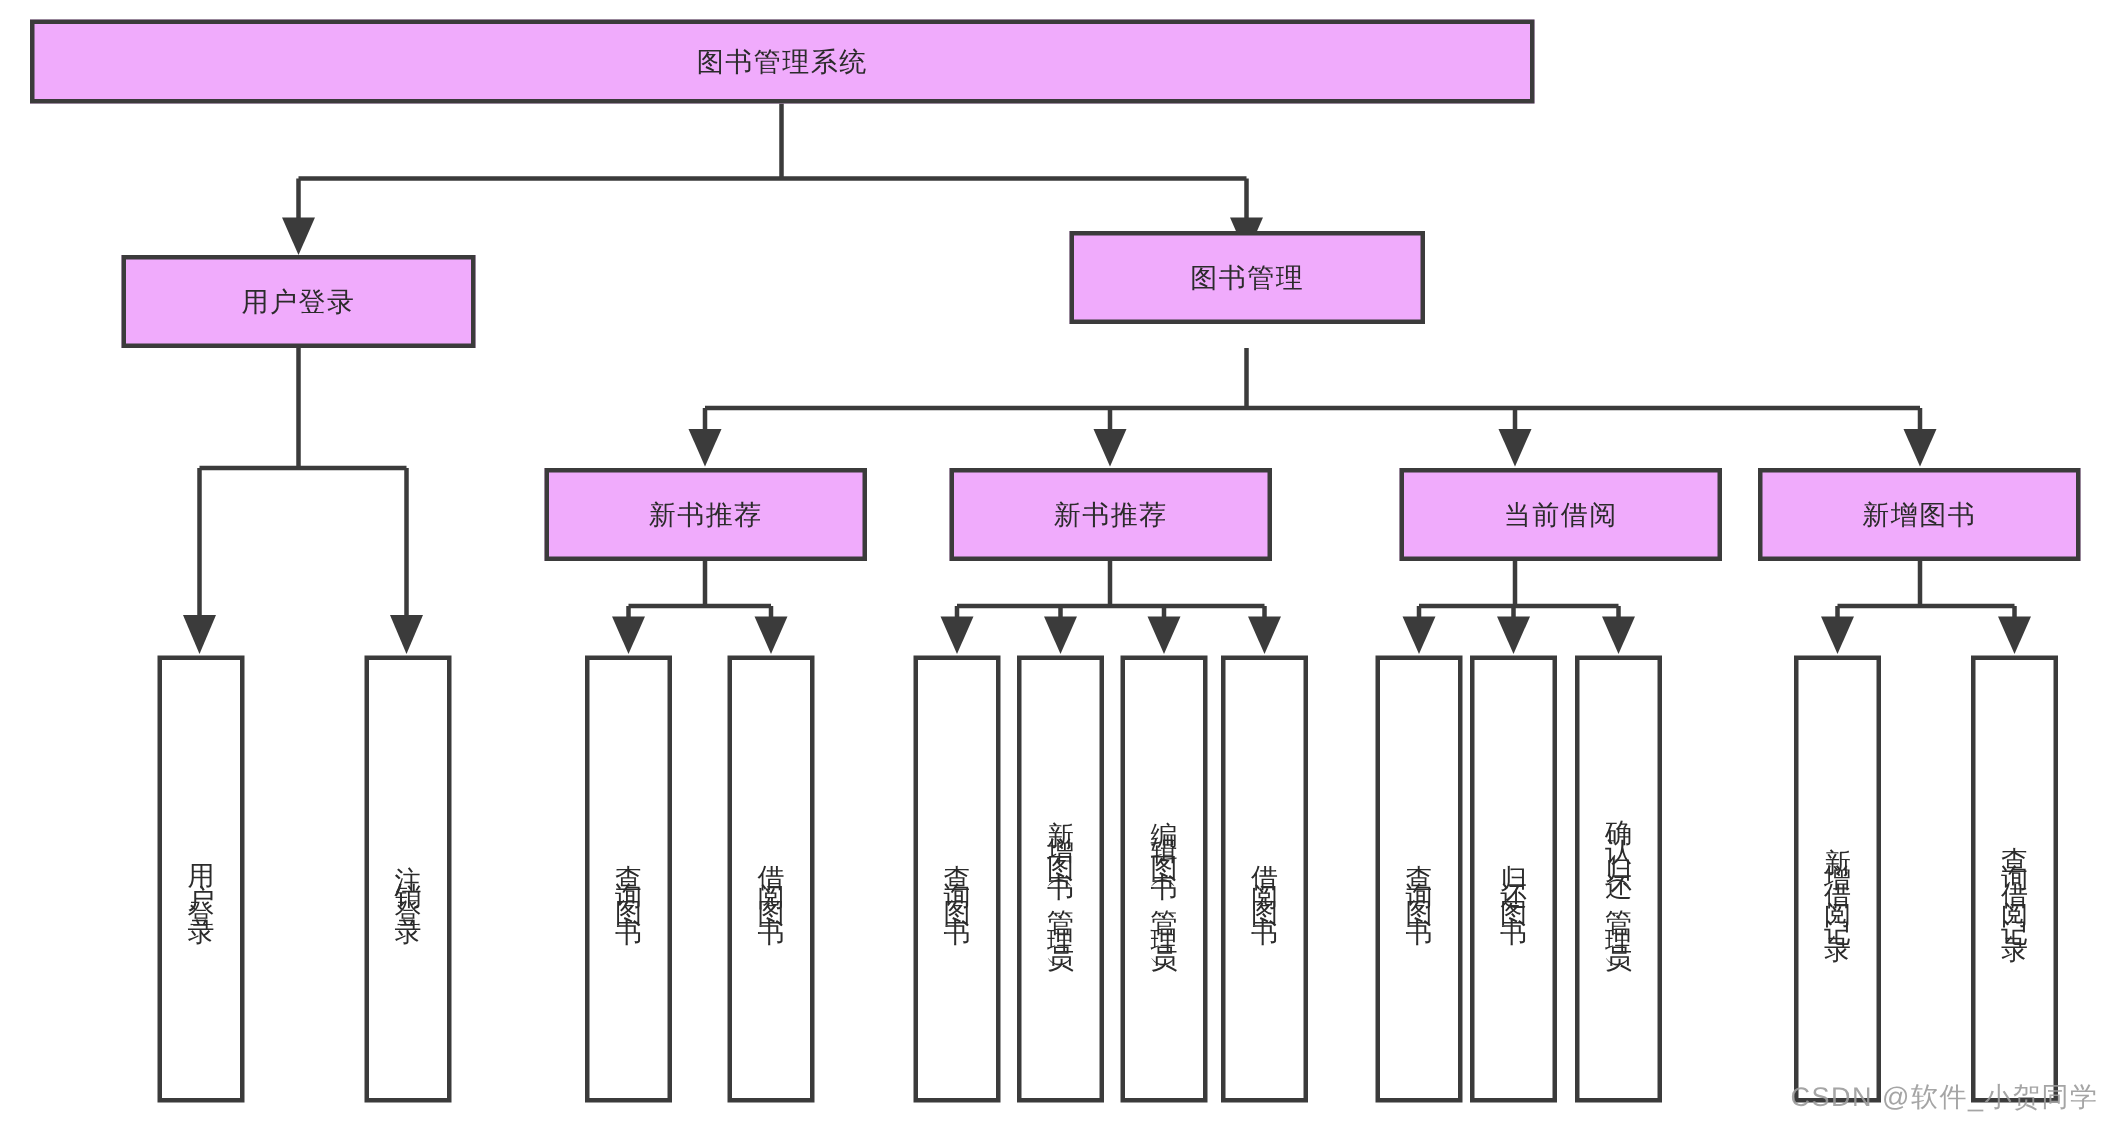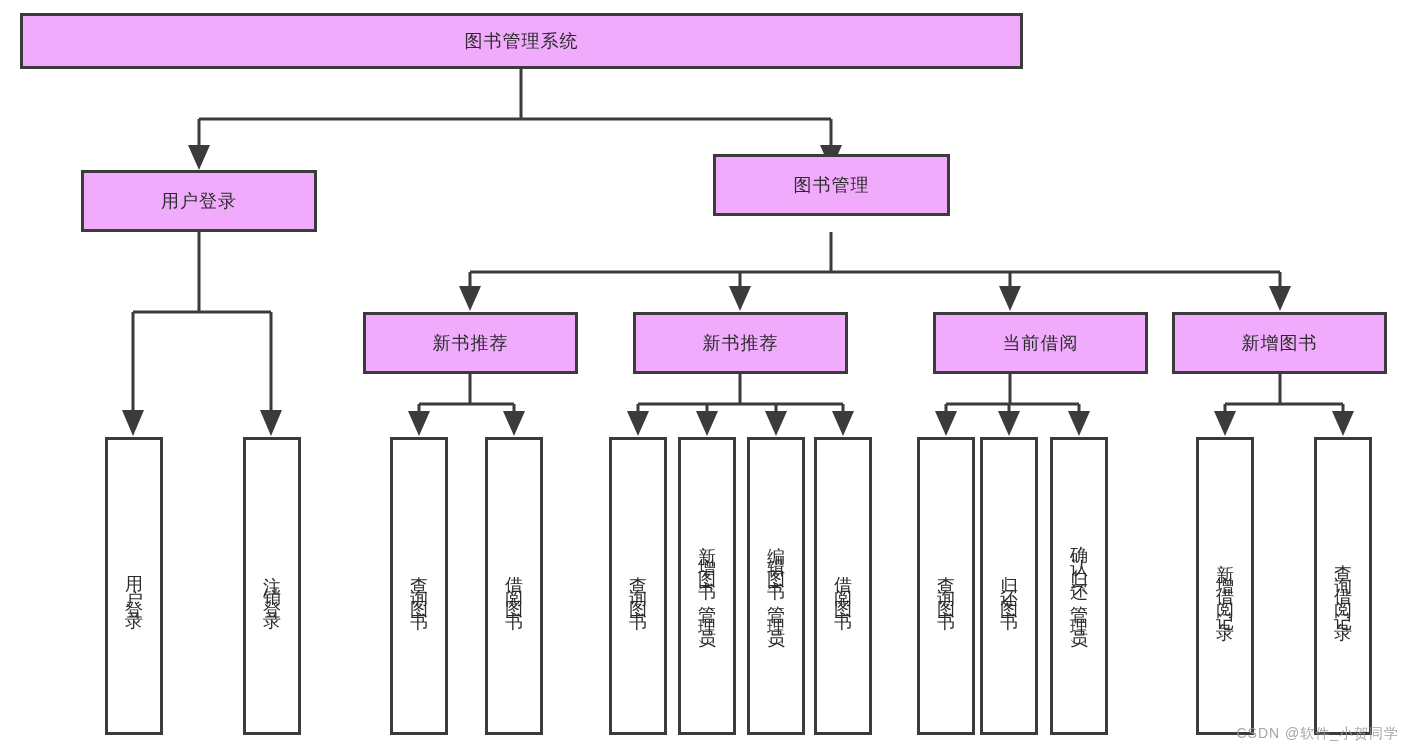--- a/index.html
+++ b/index.html
@@ -79,21 +79,21 @@
   .leaf-8  { left: 814px; }
   .leaf-9  { left: 917px; }
   .leaf-10 { left: 980px; }
   .leaf-11 { left: 1050px; }
   .leaf-12 { left: 1196px; }
   .leaf-13 { left: 1314px; }
   .watermark {
     position: absolute;
     right: 6px;
     bottom: 4px;
-    font-size: 14px;
+    font-size: 18px;
     color: rgba(155,155,155,0.9);
     letter-spacing: 1px;
     z-index: 3;
     white-space: nowrap;
     text-align: center;
   }
   svg path { stroke: #3b3b3b; stroke-width: 3; fill: none; }
   svg polygon { fill: #3b3b3b; stroke: none; }
 </style>
 </head>

